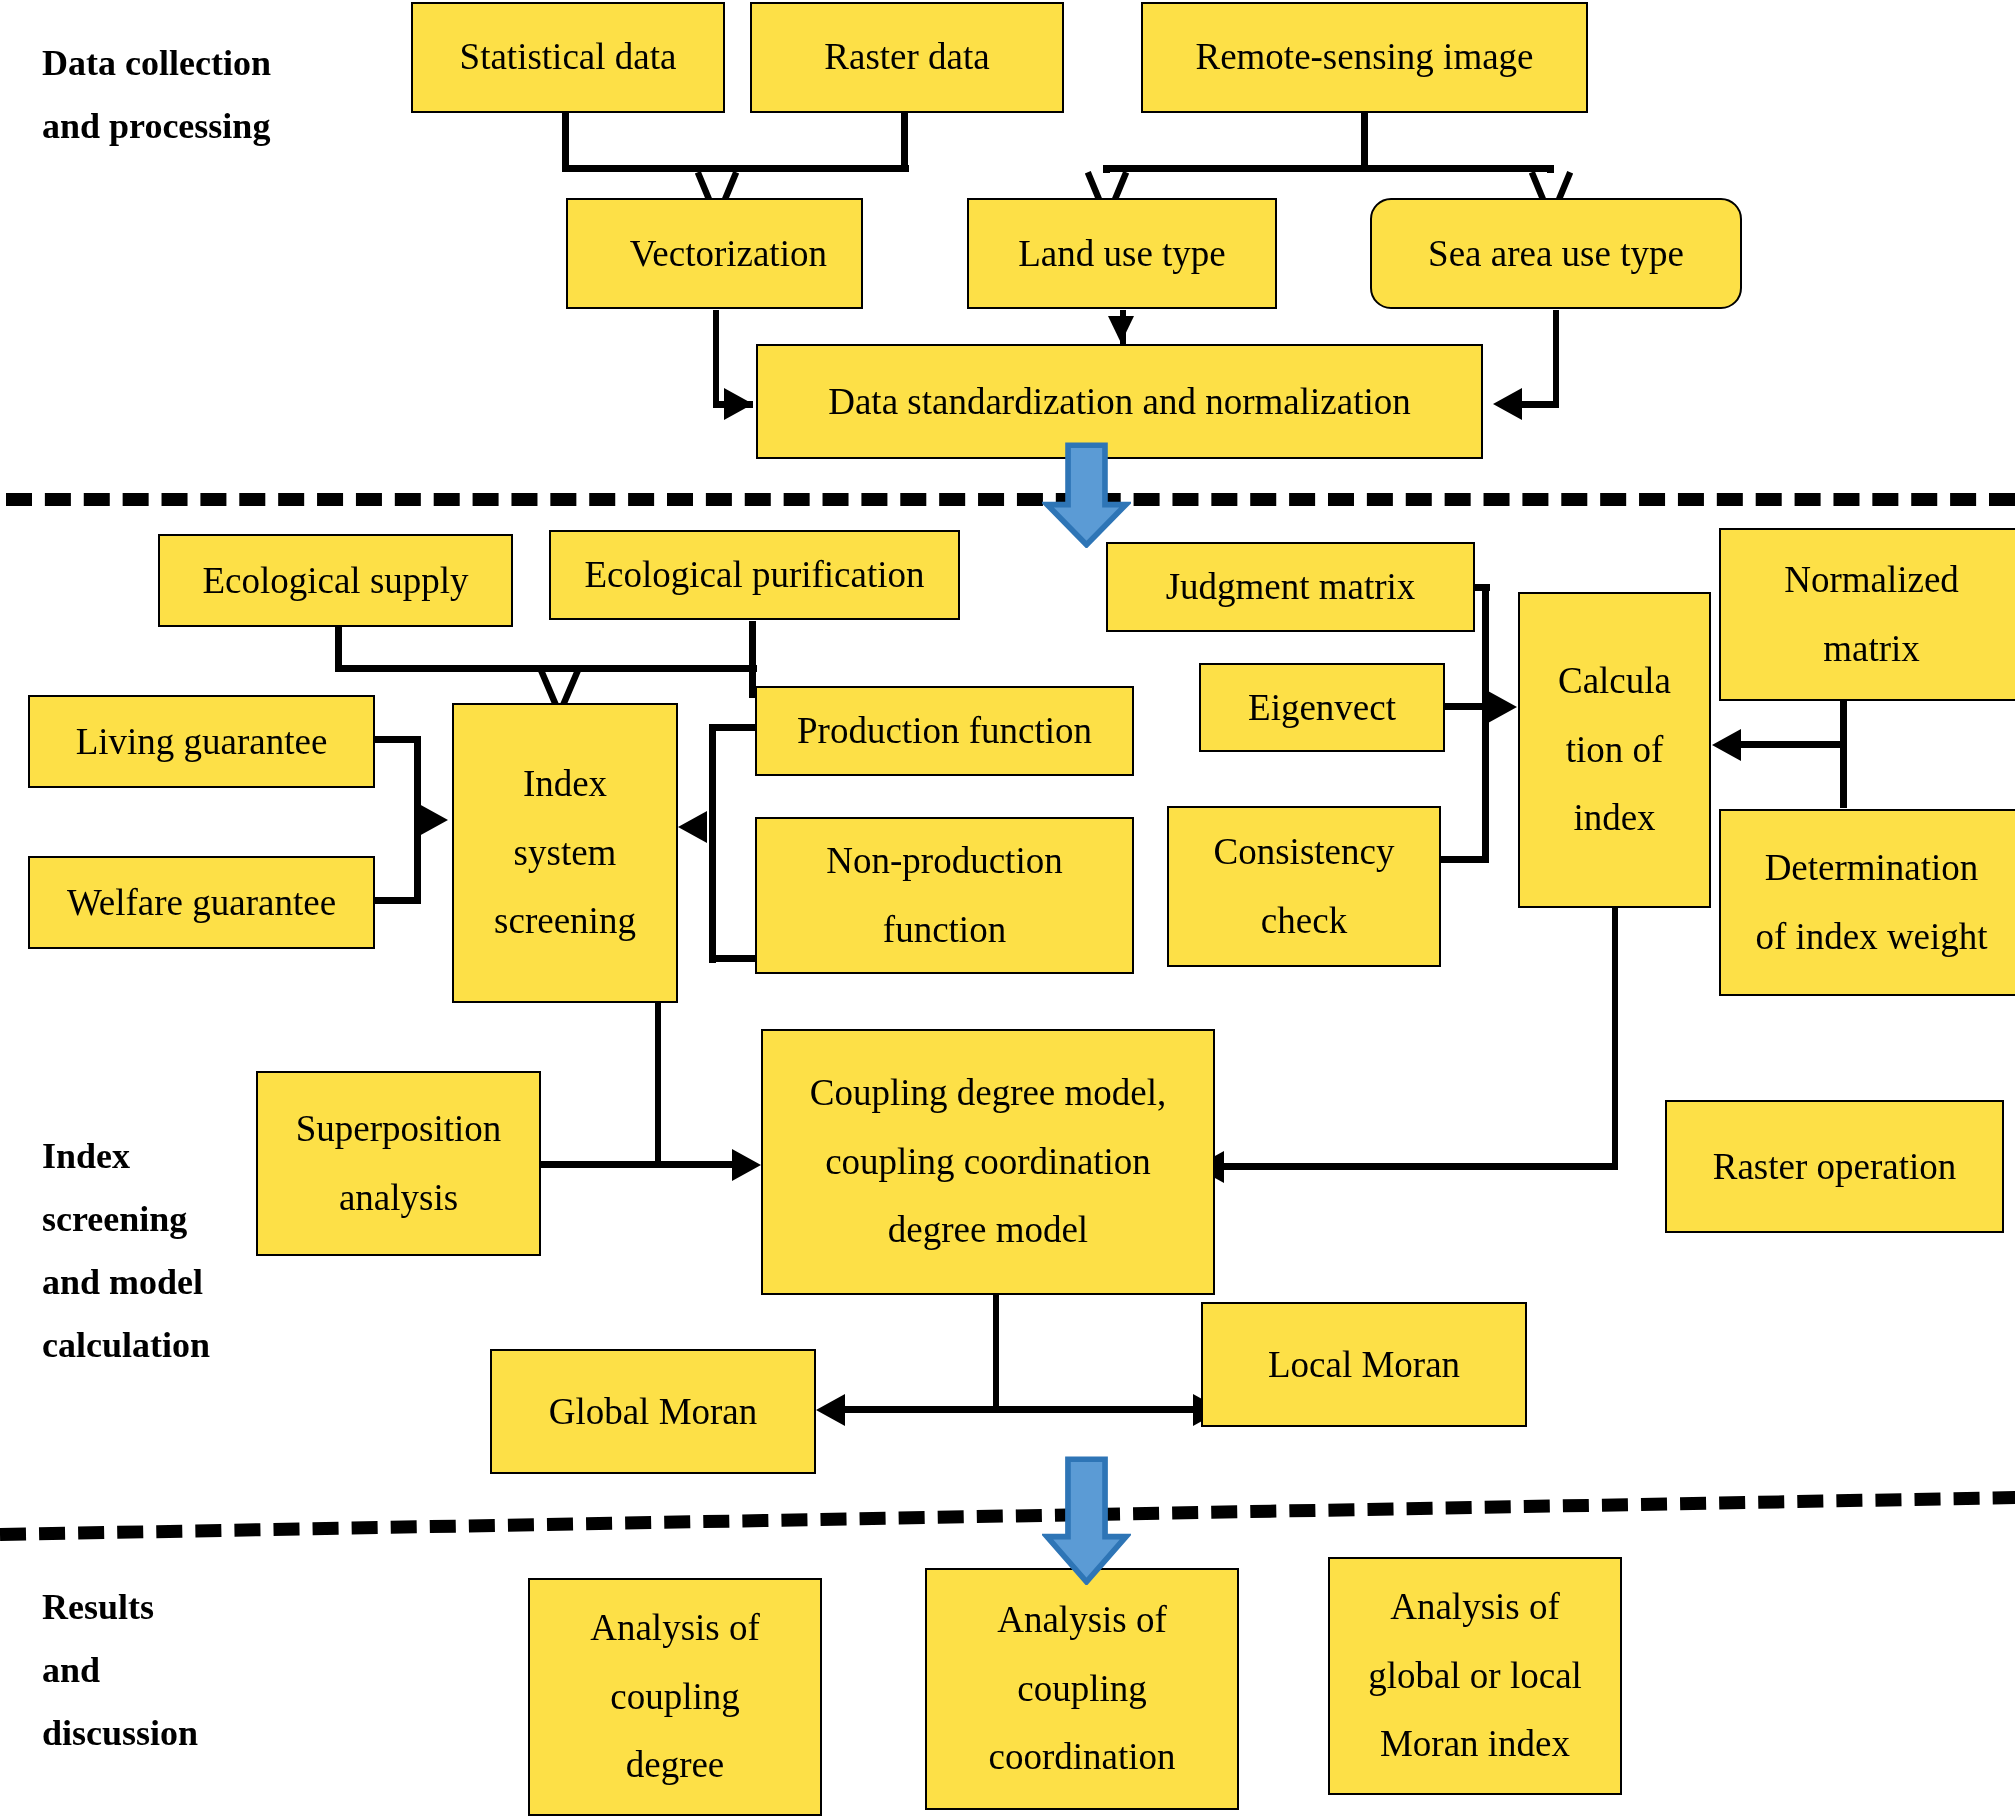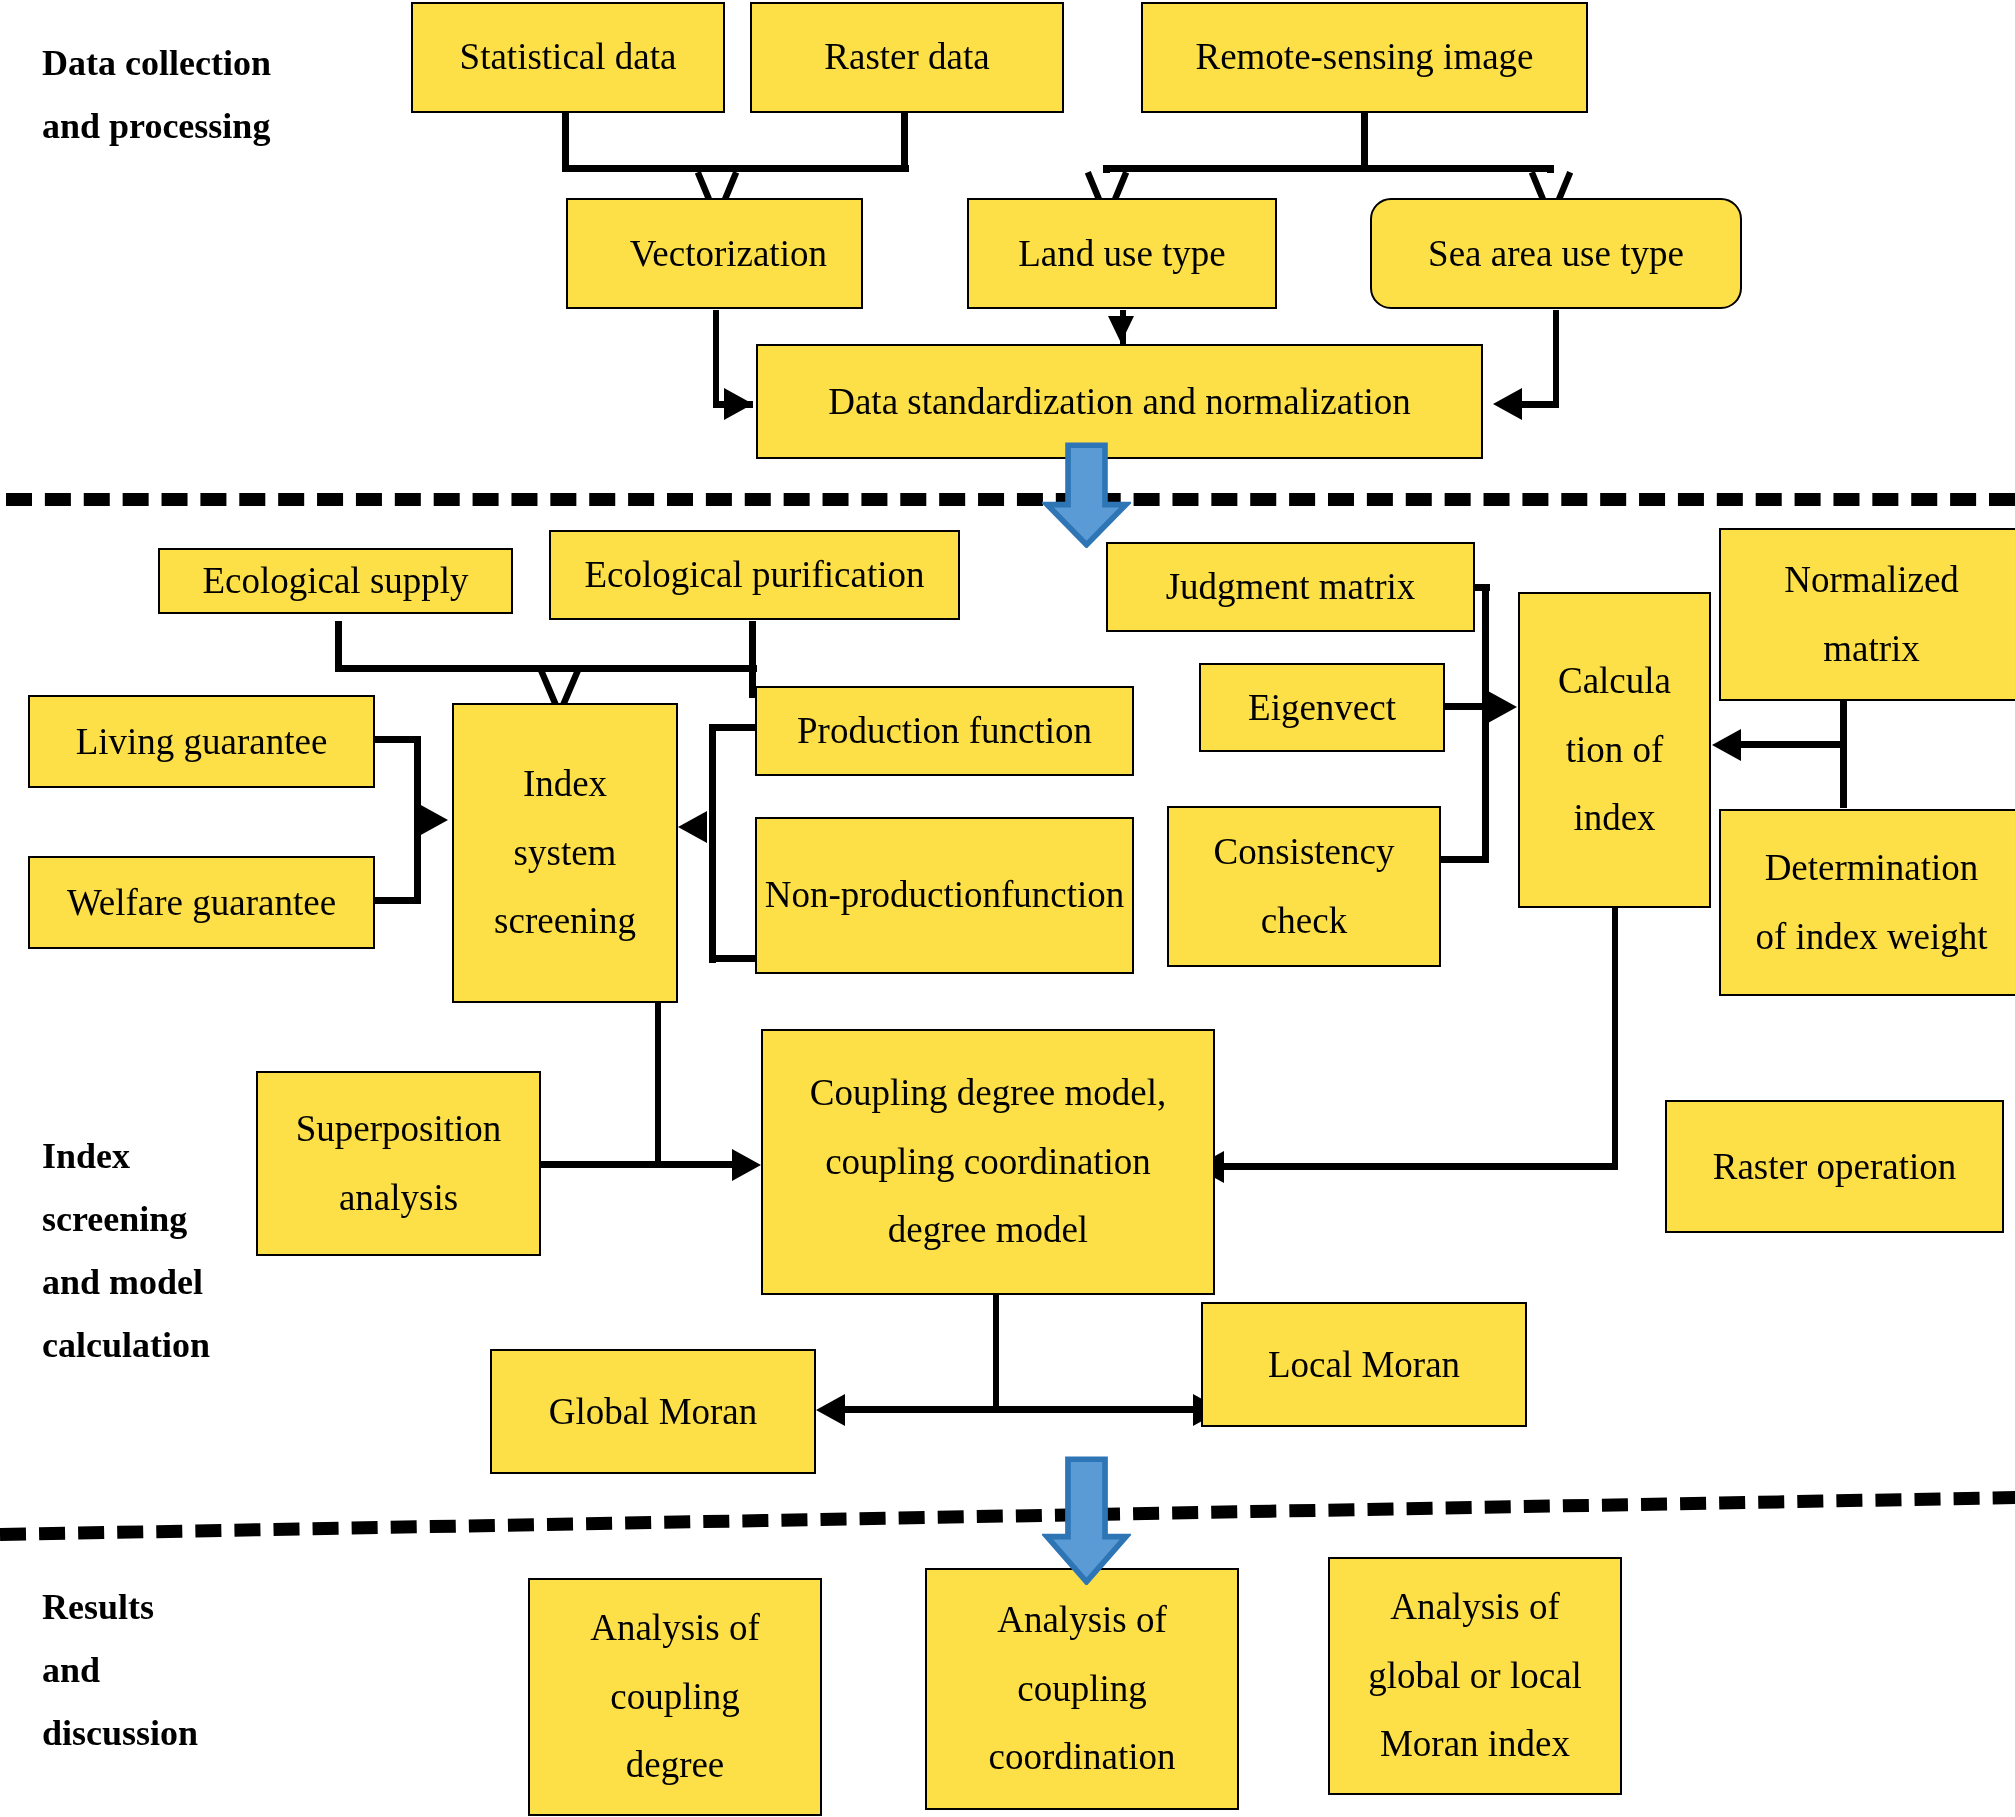--- a/index.html
+++ b/index.html
@@ -161,21 +161,21 @@
   <div class="arrow-left" style="left:1493px; top:388px;"></div>
 
   <div class="box" style="left:756px; top:344px; width:727px; height:115px;">Data standardization and normalization</div>
 
   <svg class="blue-arrow" style="left:1042px; top:442px;" width="89" height="106" viewBox="0 0 110 132">
     <polygon points="32,4 78,4 78,78 104,78 55,128 6,78 32,78" fill="#5B9BD5" stroke="#2E75B6" stroke-width="7" stroke-linejoin="miter"></polygon>
   </svg>
 
   <div class="divider" style="left:6.4px; top:493px; width:2009px;"></div>
 
-  <div class="box" style="left:158px; top:548px; width:355px; height:66px;">Ecological supply</div>
+  <div class="box" style="left:158px; top:534px; width:355px; height:93px;">Ecological supply</div>
 
   <div class="box" style="left:549px; top:530px; width:411px; height:90px;">Ecological purification</div>
 
   <div class="vline" style="left:335px; top:621px; width:7.3px; height:51px;"></div>
   <div class="vline" style="left:749px; top:621px; width:7.3px; height:51px;"></div>
   <div class="hline" style="left:335px; top:665px; width:422px; height:7.3px;"></div>
   <svg class="arrow-v" style="left:536px; top:667px;" width="47" height="53" viewBox="0 0 58 66">
     <polyline points="6,4 29,58 52,4" fill="none" stroke="#000000" stroke-width="8"></polyline>
   </svg>
 
@@ -189,21 +189,21 @@
   <div class="arrow-right" style="left:419px; top:804px;"></div>
 
   <div class="box multi" style="left:452px; top:703px; width:226px; height:300px; flex-direction:column;">
     <div>Index</div>
     <div>system</div>
     <div>screening</div>
   </div>
 
   <div class="box" style="left:755px; top:686px; width:379px; height:90px;">Production function</div>
 
-  <div class="box multi" style="left:755px; top:817px; width:379px; height:157px; flex-direction:row;">
+  <div class="box multi" style="left:755px; top:817px; width:379px; height:157px; flex-direction:column;">
     <div>Non-production</div>
     <div>function</div>
   </div>
 
   <div class="hline" style="left:709px; top:724px; width:48px; height:7.3px;"></div>
   <div class="hline" style="left:709px; top:955px; width:48px; height:7.3px;"></div>
   <div class="vline" style="left:709px; top:724px; width:7.3px; height:239px;"></div>
   <div class="arrow-left" style="left:678px; top:811px;"></div>
 
   <div class="vline" style="left:749px; top:621px; width:7.3px; height:77px;"></div>

